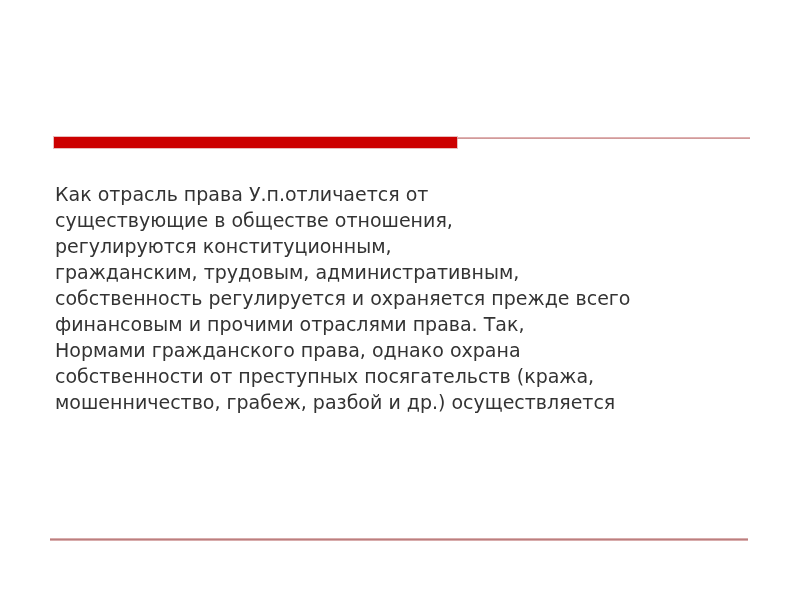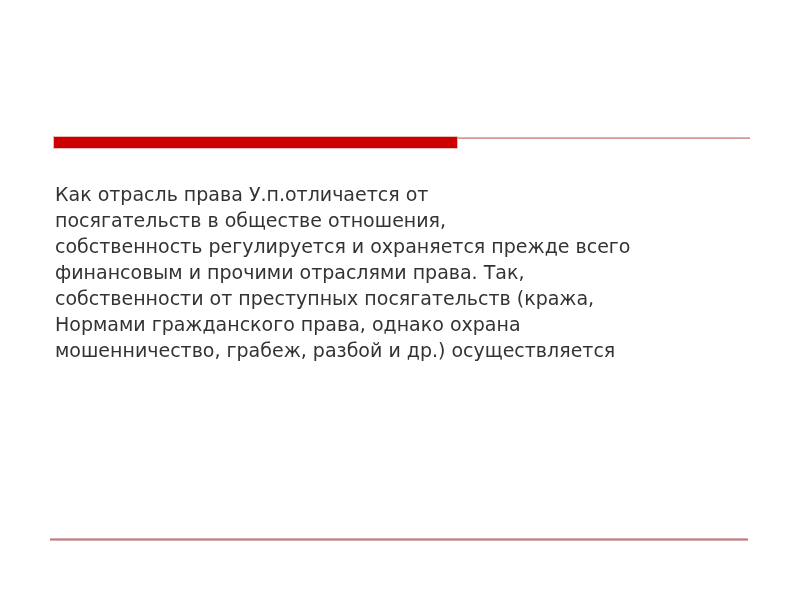--- a/index.html
+++ b/index.html
@@ -57,23 +57,25 @@
 </head>
 <body>
 
 <div class="slide">
 
   <div class="accent-bar"></div>
   <div class="top-rule"></div>
 
   <div class="body-text">
     <div class="line">Как отрасль права У.п.отличается от</div>
-    <div class="line">посягательств в обществе отношения,</div>
+    <div class="line">существующие в обществе отношения,</div>
+    <div class="line">регулируются конституционным,</div>
+    <div class="line">гражданским, трудовым, административным,</div>
     <div class="line">собственность регулируется и охраняется прежде всего</div>
     <div class="line">финансовым и прочими отраслями права. Так,</div>
+    <div class="line">Нормами гражданского права, однако охрана</div>
     <div class="line">собственности от преступных посягательств (кража,</div>
-    <div class="line">Нормами гражданского права, однако охрана</div>
     <div class="line">мошенничество, грабеж, разбой и др.) осуществляется</div>
   </div>
 
   <div class="bottom-rule"></div>
 
 </div>
 
 </body></html>

